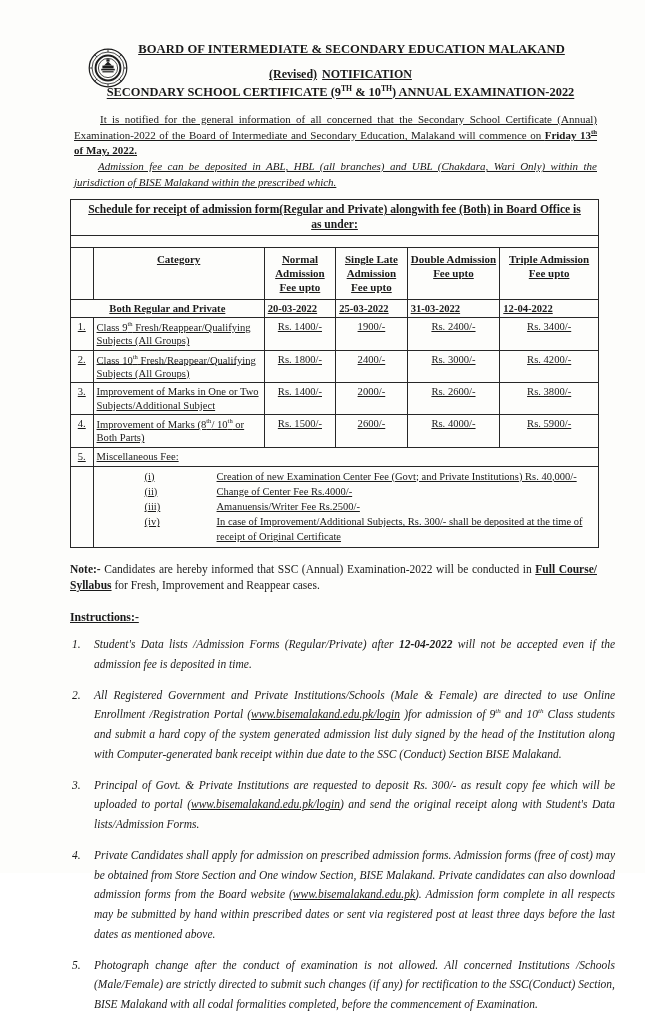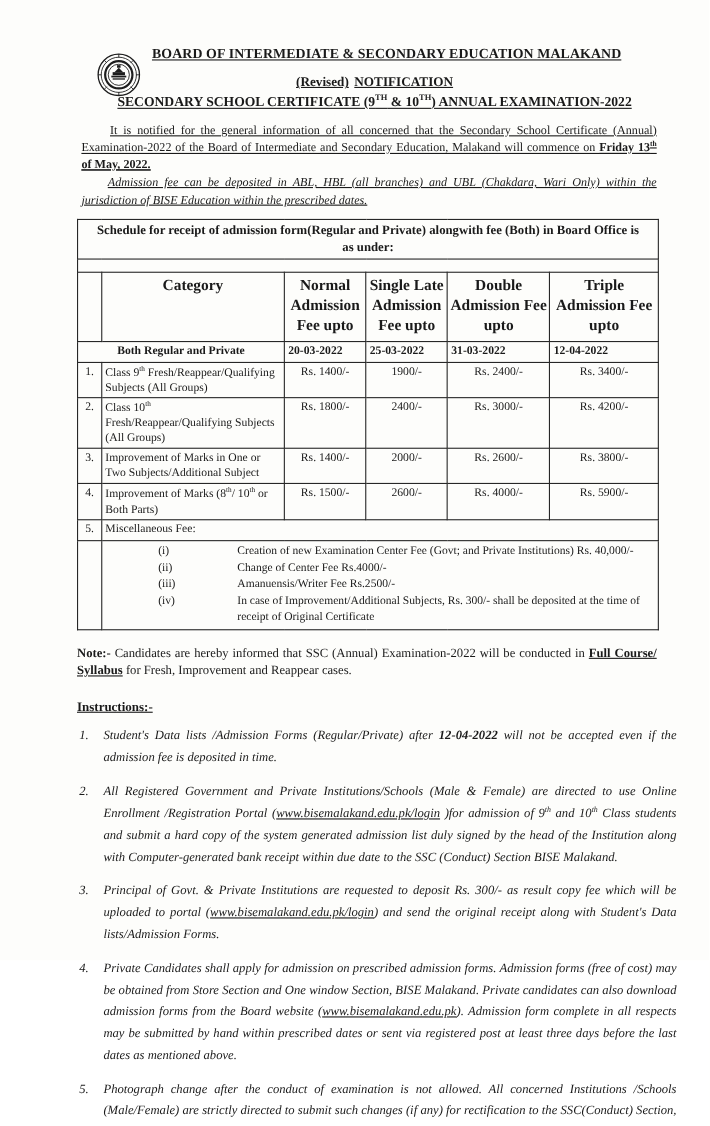--- a/index.html
+++ b/index.html
@@ -76,21 +76,21 @@
   .intro p { margin: 0; }
   .intro .indent { text-indent: 26px; }
   .u { text-decoration: underline; font-weight: bold; }
   .ital {
     font-style: italic;
     margin: 2px 0 0 0;
     text-indent: 24px;
   }
 
   
-  .tbl-wrap { margin: 9px 42px 0 66px; }
+  .tbl-wrap { margin: 9px 42px 0 66px; text-decoration: underline; }
   table.sched {
     width: 100%;
     border-collapse: collapse;
     font-size: 10.6px;
     line-height: 1.28;
   }
   table.sched td, table.sched th {
     border: 1px solid #272727;
     padding: 2px 3px;
     vertical-align: top;
@@ -99,21 +99,21 @@
     text-align: center;
     font-weight: bold;
     font-size: 11.6px;
     padding: 3px 16px 3px 16px !important;
     line-height: 1.25;
   }
   .spacer-row td { height: 7px; border-top: none; }
   th.colhead {
     text-align: center;
     font-weight: bold;
-    font-size: 14px;
+    font-size: 11px;
     padding: 4px 2px 4px 2px !important;
   }
   .c-num  { width: 18px; text-align: center; }
   .c-cat  { width: 182px; }
   .c-norm { width: 72px; text-align: center; }
   .c-sing { width: 72px; text-align: center; }
   .c-doub { width: 100px; text-align: center; }
   .c-trip { width: 108px; text-align: center; }
   .row-head td {
     font-weight: bold;
@@ -221,21 +221,21 @@
 
     <div class="exam-line">
       <span>SECONDARY SCHOOL CERTIFICATE (9</span><sup>TH</sup><span> &amp; 10</span><sup>TH</sup><span>) ANNUAL EXAMINATION-2022</span>
     </div>
   </div>
 
   <div class="intro">
     <p class="indent">
       <span>It is notified for the general information of all concerned that the Secondary School Certificate (Annual) Examination-2022 of the Board of Intermediate and Secondary Education, Malakand will commence on </span><span class="u">Friday 13</span><sup class="u">th</sup><span class="u"> of May, 2022.</span>
     </p>
-    <p class="ital">Admission fee can be deposited in ABL, HBL (all branches) and UBL (Chakdara, Wari Only) within the jurisdiction of BISE Education within the prescribed dates.</p>
+    <p class="ital">Admission fee can be deposited in ABL, HBL (all branches) and UBL (Chakdara, Wari Only) within the jurisdiction of BISE Malakand within the prescribed which.</p>
   </div>
 
   <div class="tbl-wrap">
     <table class="sched">
       <tbody>
         <tr>
           <td class="tbl-title" colspan="6">Schedule for receipt of admission form(Regular and Private) alongwith fee (Both) in Board Office is as under:</td>
         </tr>
         <tr class="spacer-row">
           <td colspan="6"></td>

